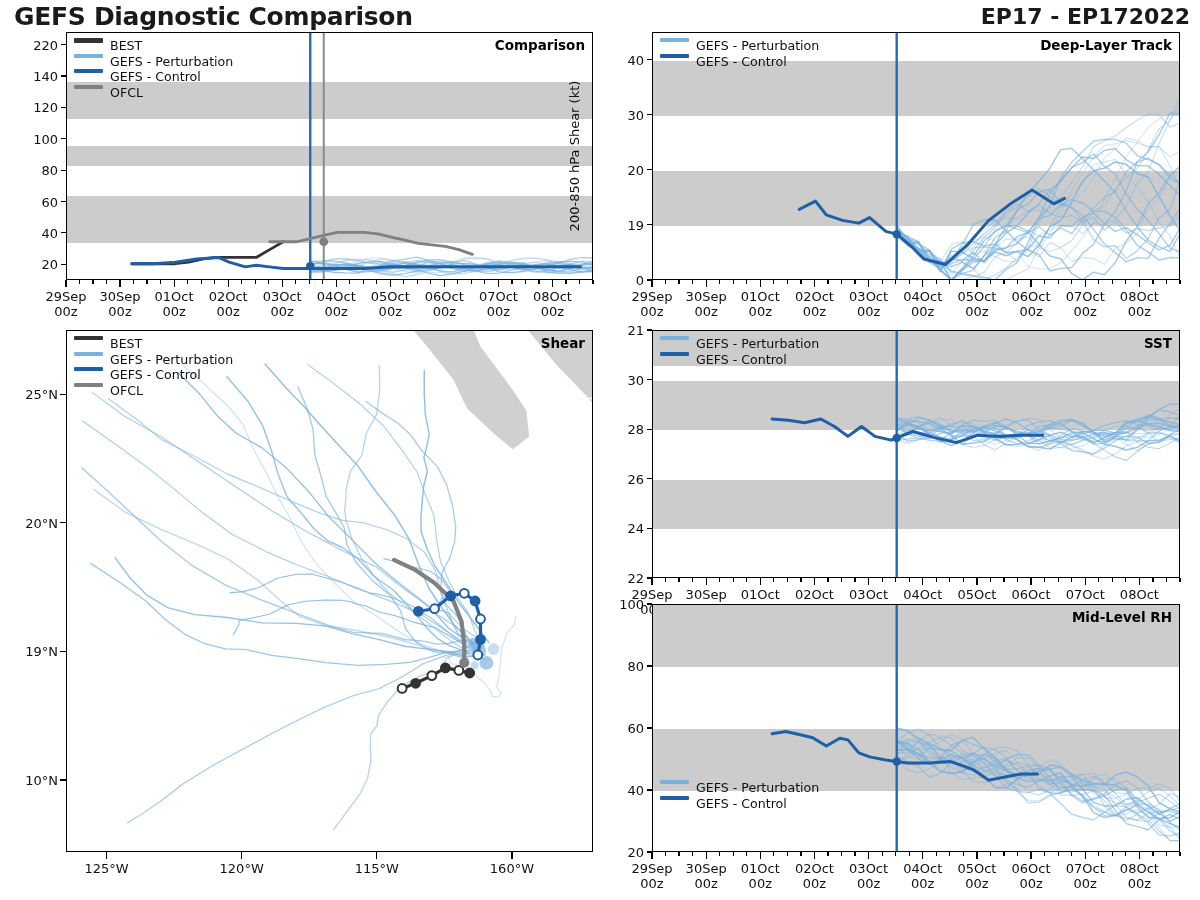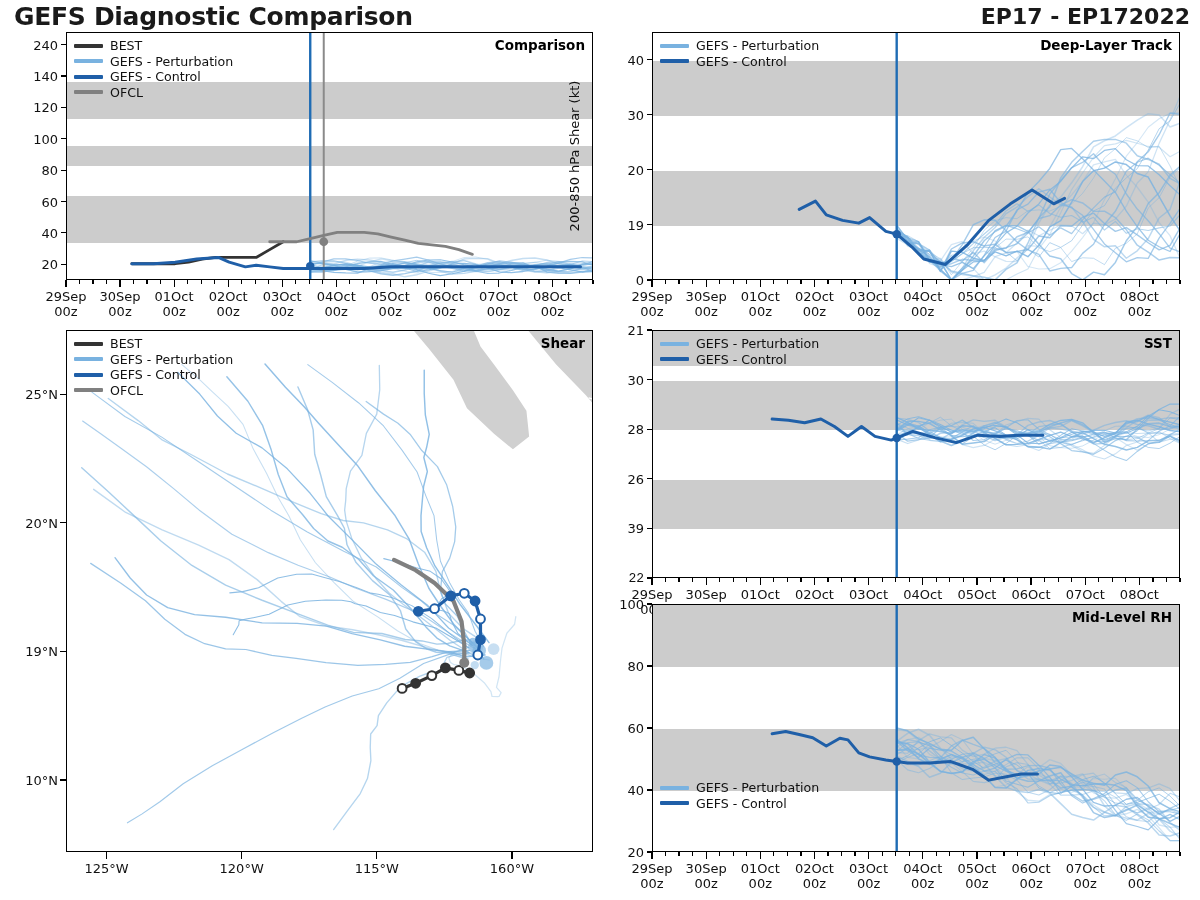--- a/index.html
+++ b/index.html
@@ -24,21 +24,21 @@
   .plotbox {
     position:absolute; border:1.2px solid #000; background:#fff;
     overflow:hidden;
   }
   .band { position:absolute; left:0; right:0; background:#cccccc; }
   .corner-label {
     position:absolute; right:7px; top:4px;
     font-size:13.5px; font-weight:bold; color:#000; z-index:30;
   }
   .legend { position:absolute; z-index:40; }
-  .legend-row { display:flex; align-items:center; height:15.5px; }
+  .legend-row { display:flex; align-items:flex-start; height:15.5px; }
   .legend-swatch { width:29px; height:4px; margin-right:7px; flex:0 0 29px; border-radius:1px; }
   .legend-label { font-size:12.6px; color:#111; white-space:nowrap; }
   .ylabel {
     position:absolute; transform-origin:center center;
     font-size:13px; white-space:nowrap; color:#111;
   }
   .ytick {
     position:absolute; text-align:right; font-size:13px; color:#111;
     transform:translateY(-50%);
   }
@@ -103,21 +103,21 @@
       <div class="ytick" style="left: 22px; top: 201.519px; width: 36px;">60</div>
       <div class="ytickmark" style="left: 61px; top: 200.919px; width: 5px;"></div>
       <div class="ytick" style="left: 22px; top: 170.127px; width: 36px;">80</div>
       <div class="ytickmark" style="left: 61px; top: 169.527px; width: 5px;"></div>
       <div class="ytick" style="left: 22px; top: 138.734px; width: 36px;">100</div>
       <div class="ytickmark" style="left: 61px; top: 138.134px; width: 5px;"></div>
       <div class="ytick" style="left: 22px; top: 107.342px; width: 36px;">120</div>
       <div class="ytickmark" style="left: 61px; top: 106.742px; width: 5px;"></div>
       <div class="ytick" style="left: 22px; top: 75.9494px; width: 36px;">140</div>
       <div class="ytickmark" style="left: 61px; top: 75.3494px; width: 5px;"></div>
-      <div class="ytick" style="left: 22px; top: 44.557px; width: 36px;">240</div>
+      <div class="ytick" style="left: 22px; top: 44.557px; width: 36px;">220</div>
       <div class="ytickmark" style="left: 61px; top: 43.957px; width: 5px;"></div>
       <div class="xtickmark major" style="left: 65.4px; top: 280px;"></div>
       <div class="xtickmark minor" style="left: 78.9128px; top: 280px;"></div>
       <div class="xtickmark minor" style="left: 92.4256px; top: 280px;"></div>
       <div class="xtickmark minor" style="left: 105.938px; top: 280px;"></div>
       <div class="xtickmark major" style="left: 119.451px; top: 280px;"></div>
       <div class="xtickmark minor" style="left: 132.964px; top: 280px;"></div>
       <div class="xtickmark minor" style="left: 146.477px; top: 280px;"></div>
       <div class="xtickmark minor" style="left: 159.99px; top: 280px;"></div>
       <div class="xtickmark major" style="left: 173.503px; top: 280px;"></div>
@@ -371,23 +371,23 @@
           <path d="M243.69 108.98 L254.63 108.10 L265.56 106.73 L276.50 98.77 L287.43 96.23 L298.37 100.50 L309.30 101.47 L320.24 109.47 L331.17 108.70 L342.11 102.84 L353.04 96.72 L363.98 89.46 L374.91 88.80 L385.85 98.25 L396.78 103.68 L407.72 108.65 L418.65 108.98 L429.59 106.20 L440.52 103.09 L451.46 101.89 L462.39 104.01 L473.33 109.63 L484.26 109.97 L495.20 109.66 L506.13 100.12 L517.07 94.91 L528.00 84.25 " fill="none" stroke="#79b2e0" stroke-width="1.13" stroke-opacity="0.62" stroke-linejoin="round" stroke-linecap="round"></path>
           <path d="M243.69 111.04 L254.63 101.34 L265.56 96.25 L276.50 88.94 L287.43 93.41 L298.37 99.21 L309.30 100.69 L320.24 100.96 L331.17 97.52 L342.11 92.62 L353.04 87.91 L363.98 91.71 L374.91 98.84 L385.85 103.69 L396.78 110.29 L407.72 106.60 L418.65 101.54 L429.59 101.03 L440.52 99.38 L451.46 99.23 L462.39 101.95 L473.33 101.92 L484.26 97.64 L495.20 87.25 L506.13 78.52 L517.07 73.07 L528.00 73.18 " fill="none" stroke="#79b2e0" stroke-width="1.08" stroke-opacity="0.79" stroke-linejoin="round" stroke-linecap="round"></path>
           <path d="M243.69 94.47 L254.63 87.83 L265.56 85.68 L276.50 89.01 L287.43 97.03 L298.37 104.45 L309.30 105.78 L320.24 104.39 L331.17 100.47 L342.11 96.55 L353.04 104.01 L363.98 106.84 L374.91 116.00 L385.85 116.54 L396.78 112.46 L407.72 104.25 L418.65 97.74 L429.59 99.98 L440.52 100.70 L451.46 109.58 L462.39 105.25 L473.33 105.50 L484.26 99.88 L495.20 89.14 L506.13 89.15 L517.07 93.66 L528.00 96.66 " fill="none" stroke="#79b2e0" stroke-width="0.94" stroke-opacity="0.79" stroke-linejoin="round" stroke-linecap="round"></path>
           <path d="M243.69 88.87 L254.63 93.98 L265.56 96.46 L276.50 103.80 L287.43 110.95 L298.37 108.41 L309.30 104.16 L320.24 97.81 L331.17 96.32 L342.11 99.78 L353.04 104.35 L363.98 103.37 L374.91 102.44 L385.85 100.05 L396.78 93.41 L407.72 89.46 L418.65 88.44 L429.59 91.80 L440.52 101.62 L451.46 105.29 L462.39 102.02 L473.33 92.12 L484.26 90.67 L495.20 84.90 L506.13 88.63 L517.07 91.05 L528.00 94.01 " fill="none" stroke="#79b2e0" stroke-width="1.36" stroke-opacity="0.80" stroke-linejoin="round" stroke-linecap="round"></path>
           <line x1="243.6923076923077" y1="0" x2="243.6923076923077" y2="248" stroke="#1f6cb4" stroke-width="2.4"></line>
           <path d="M119.14 88.04 L135.38 89.28 L151.63 91.76 L167.88 88.04 L181.42 95.48 L194.95 105.40 L208.49 95.48 L222.03 105.40 L238.28 109.12 L259.94 100.44 L281.60 106.64 L303.26 111.60 L324.92 104.16 L346.58 105.40 L368.25 104.16 L389.91 104.16 " fill="none" stroke="#1f5fa8" stroke-width="3" stroke-linejoin="round" stroke-linecap="round"></path>
           <circle cx="243.6923076923077" cy="106.95000000000002" r="4.2" fill="#1f5fa8"></circle>
         </svg>
         <div class="corner-label">SST</div>
       </div>
-      <div class="ytick" style="left: 608px; top: 578px; width: 36px; font-family: Liberation Mono, monospace;">22</div>
+      <div class="ytick" style="left: 608px; top: 578px; width: 36px;">22</div>
       <div class="ytickmark" style="left: 647px; top: 577.4px; width: 5px;"></div>
-      <div class="ytick" style="left: 608px; top: 528.4px; width: 36px;">39</div>
+      <div class="ytick" style="left: 608px; top: 528.4px; width: 36px;">24</div>
       <div class="ytickmark" style="left: 647px; top: 527.8px; width: 5px;"></div>
       <div class="ytick" style="left: 608px; top: 478.8px; width: 36px;">26</div>
       <div class="ytickmark" style="left: 647px; top: 478.2px; width: 5px;"></div>
       <div class="ytick" style="left: 608px; top: 429.2px; width: 36px;">28</div>
       <div class="ytickmark" style="left: 647px; top: 428.6px; width: 5px;"></div>
       <div class="ytick" style="left: 608px; top: 379.6px; width: 36px;">30</div>
       <div class="ytickmark" style="left: 647px; top: 379px; width: 5px;"></div>
       <div class="ytick" style="left: 608px; top: 330px; width: 36px;">21</div>
       <div class="ytickmark" style="left: 647px; top: 329.4px; width: 5px;"></div>
       <div class="ylabel" style="left: 574px; top: 454px; transform: translate(-50%, -50%) rotate(-90deg);">Sea Surface Temp (°C)</div>

